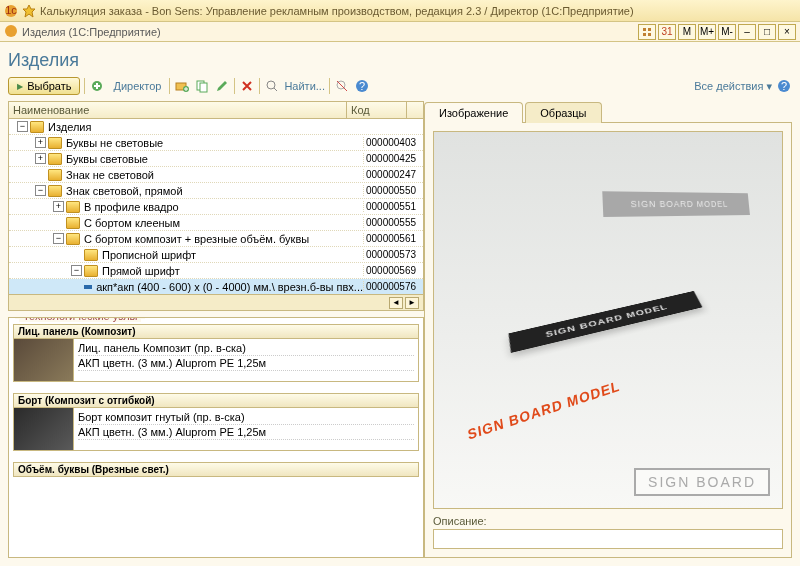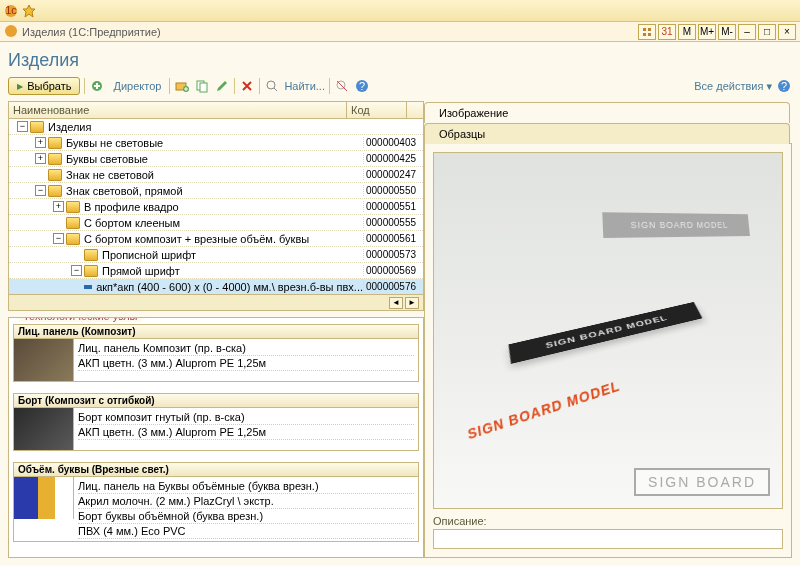--- a/index.html
+++ b/index.html
@@ -47,21 +47,21 @@
 .tech-body { padding: 6px 4px 4px 4px; height: 100%; overflow: hidden; }
 .tech-group { margin-bottom: 11px; }
 .tech-head { background: linear-gradient(#fefbe8, #f0e6c0); border: 1px solid #c8b880; padding: 1px 4px; font-weight: bold; font-size: 10px; }
 .tech-row { display: flex; border: 1px solid #c8b880; border-top: none; }
 .tech-thumb { width: 60px; height: 42px; background: #777; border-right: 1px solid #c8b880; display: flex; align-items: center; justify-content: center; color: #fff; font-size: 8px; }
 .tech-thumb.t1 { background: linear-gradient(135deg,#5a4a3a,#8a7a5a); }
 .tech-thumb.t2 { background: linear-gradient(135deg,#2a2a2a,#5a5a5a); }
 .tech-thumb.t3 { background: linear-gradient(90deg,#2a3aaa 40%,#e8b030 40%,#e8b030 70%,#fff 70%); }
 .tech-info { flex: 1; padding: 2px 4px; font-size: 10px; }
 .tech-info .line { border-bottom: 1px dotted #ccc; padding: 1px 0; }
-.tabs { display: flex; flex-direction: column; }
+.tabs { display: flex; }
 .tab { padding: 4px 14px; border: 1px solid #c8b880; border-bottom: none; background: #f5ecc8; cursor: pointer; border-radius: 4px 4px 0 0; margin-right: 2px; position: relative; top: 1px; }
 .tab.active { background: #fdf9ed; z-index: 2; }
 .tab-panel { border: 1px solid #c8b880; background: #fdf9ed; flex: 1; padding: 8px; display: flex; flex-direction: column; }
 .preview { flex: 1; background: linear-gradient(#e0e2e0,#f8f8f6); border: 1px solid #c8b880; display: flex; align-items: center; justify-content: center; position: relative; overflow: hidden; }
 .sign-render { transform: perspective(600px) rotateX(50deg) rotateZ(-20deg); }
 .sign-black { width: 200px; height: 28px; background: #222; color: #ddd; font-size: 11px; font-weight: bold; display: flex; align-items: center; justify-content: center; letter-spacing: 1px; transform: skewX(-8deg); box-shadow: 0 6px 8px rgba(0,0,0,0.2); }
 .sign-red { color: #e04a1a; font-weight: bold; font-size: 14px; position: absolute; bottom: 90px; left: 30px; transform: rotate(-18deg) skewX(-10deg); letter-spacing: 1px; }
 .sign-grey { position: absolute; top: 60px; right: 20px; width: 160px; height: 24px; background: #a8a8a8; color: #e8e8e8; font-size: 9px; display: flex; align-items: center; justify-content: center; transform: perspective(400px) rotateY(25deg) rotateX(10deg); letter-spacing: 1px; }
 .sign-board-box { position: absolute; bottom: 12px; right: 12px; border: 2px solid #aaa; padding: 4px 12px; color: #aaa; font-size: 14px; letter-spacing: 2px; background: #fafaf8; }
 .desc-label { margin-top: 6px; color: #5a5a3a; font-size: 11px; }
@@ -76,20 +76,21 @@
     <svg class="ico" viewBox="0 0 14 14">
         <circle cx="7" cy="7" r="6" fill="#e8a030"></circle>
         <text x="7" y="10" text-anchor="middle" font-size="9" fill="#a03010">1c</text>
       </svg>
   </span>
   <span class="icon">
     <svg class="ico" viewBox="0 0 14 14">
         <polygon points="7,1 9,5 13,5 10,8 11,13 7,10 3,13 4,8 1,5 5,5" fill="#f0c030" stroke="#b88010"></polygon>
       </svg>
   </span>
+  <span class="title-text">Калькуляция заказа - Bon Sens: Управление рекламным производством, редакция 2.3 / Директор  (1С:Предприятие)</span>
 </div>
 
 <div class="subtitlebar">
   <div style="display:flex;align-items:center;gap:4px">
     <span class="icon">
       <svg class="ico" viewBox="0 0 14 14">
           <circle cx="7" cy="7" r="6" fill="#e8a030"></circle>
         </svg>
     </span>
     <span class="title-text">Изделия  (1С:Предприятие)</span>
@@ -318,29 +319,20 @@
               <div class="tech-row">
                 <div class="tech-thumb t2"></div>
                 <div class="tech-info">
                   <div class="line">Борт композит гнутый (пр. в-ска)</div>
                   <div class="line">АКП цветн. (3 мм.) Aluprom PE  1,25м</div>
                 </div>
               </div>
             </div>
             <div class="tech-group">
               <div class="tech-head">Объём. буквы (Врезные свет.)</div>
-              <div class="tech-row">
-                <div class="tech-thumb t3"></div>
-                <div class="tech-info">
-                  <div class="line">Лиц. панель на Буквы объёмные (буква врезн.)</div>
-                  <div class="line">Акрил молочн. (2 мм.) PlazCryl \ экстр.</div>
-                  <div class="line">Борт буквы объёмной (буква врезн.)</div>
-                  <div class="line">ПВХ (4 мм.) Eco PVC</div>
-                </div>
-              </div>
             </div>
           </div>
       </div>
     </div>
 
     <div class="right-col">
       <div class="tabs">
         <div class="tab active">Изображение</div>
         <div class="tab">Образцы</div>
       </div>

